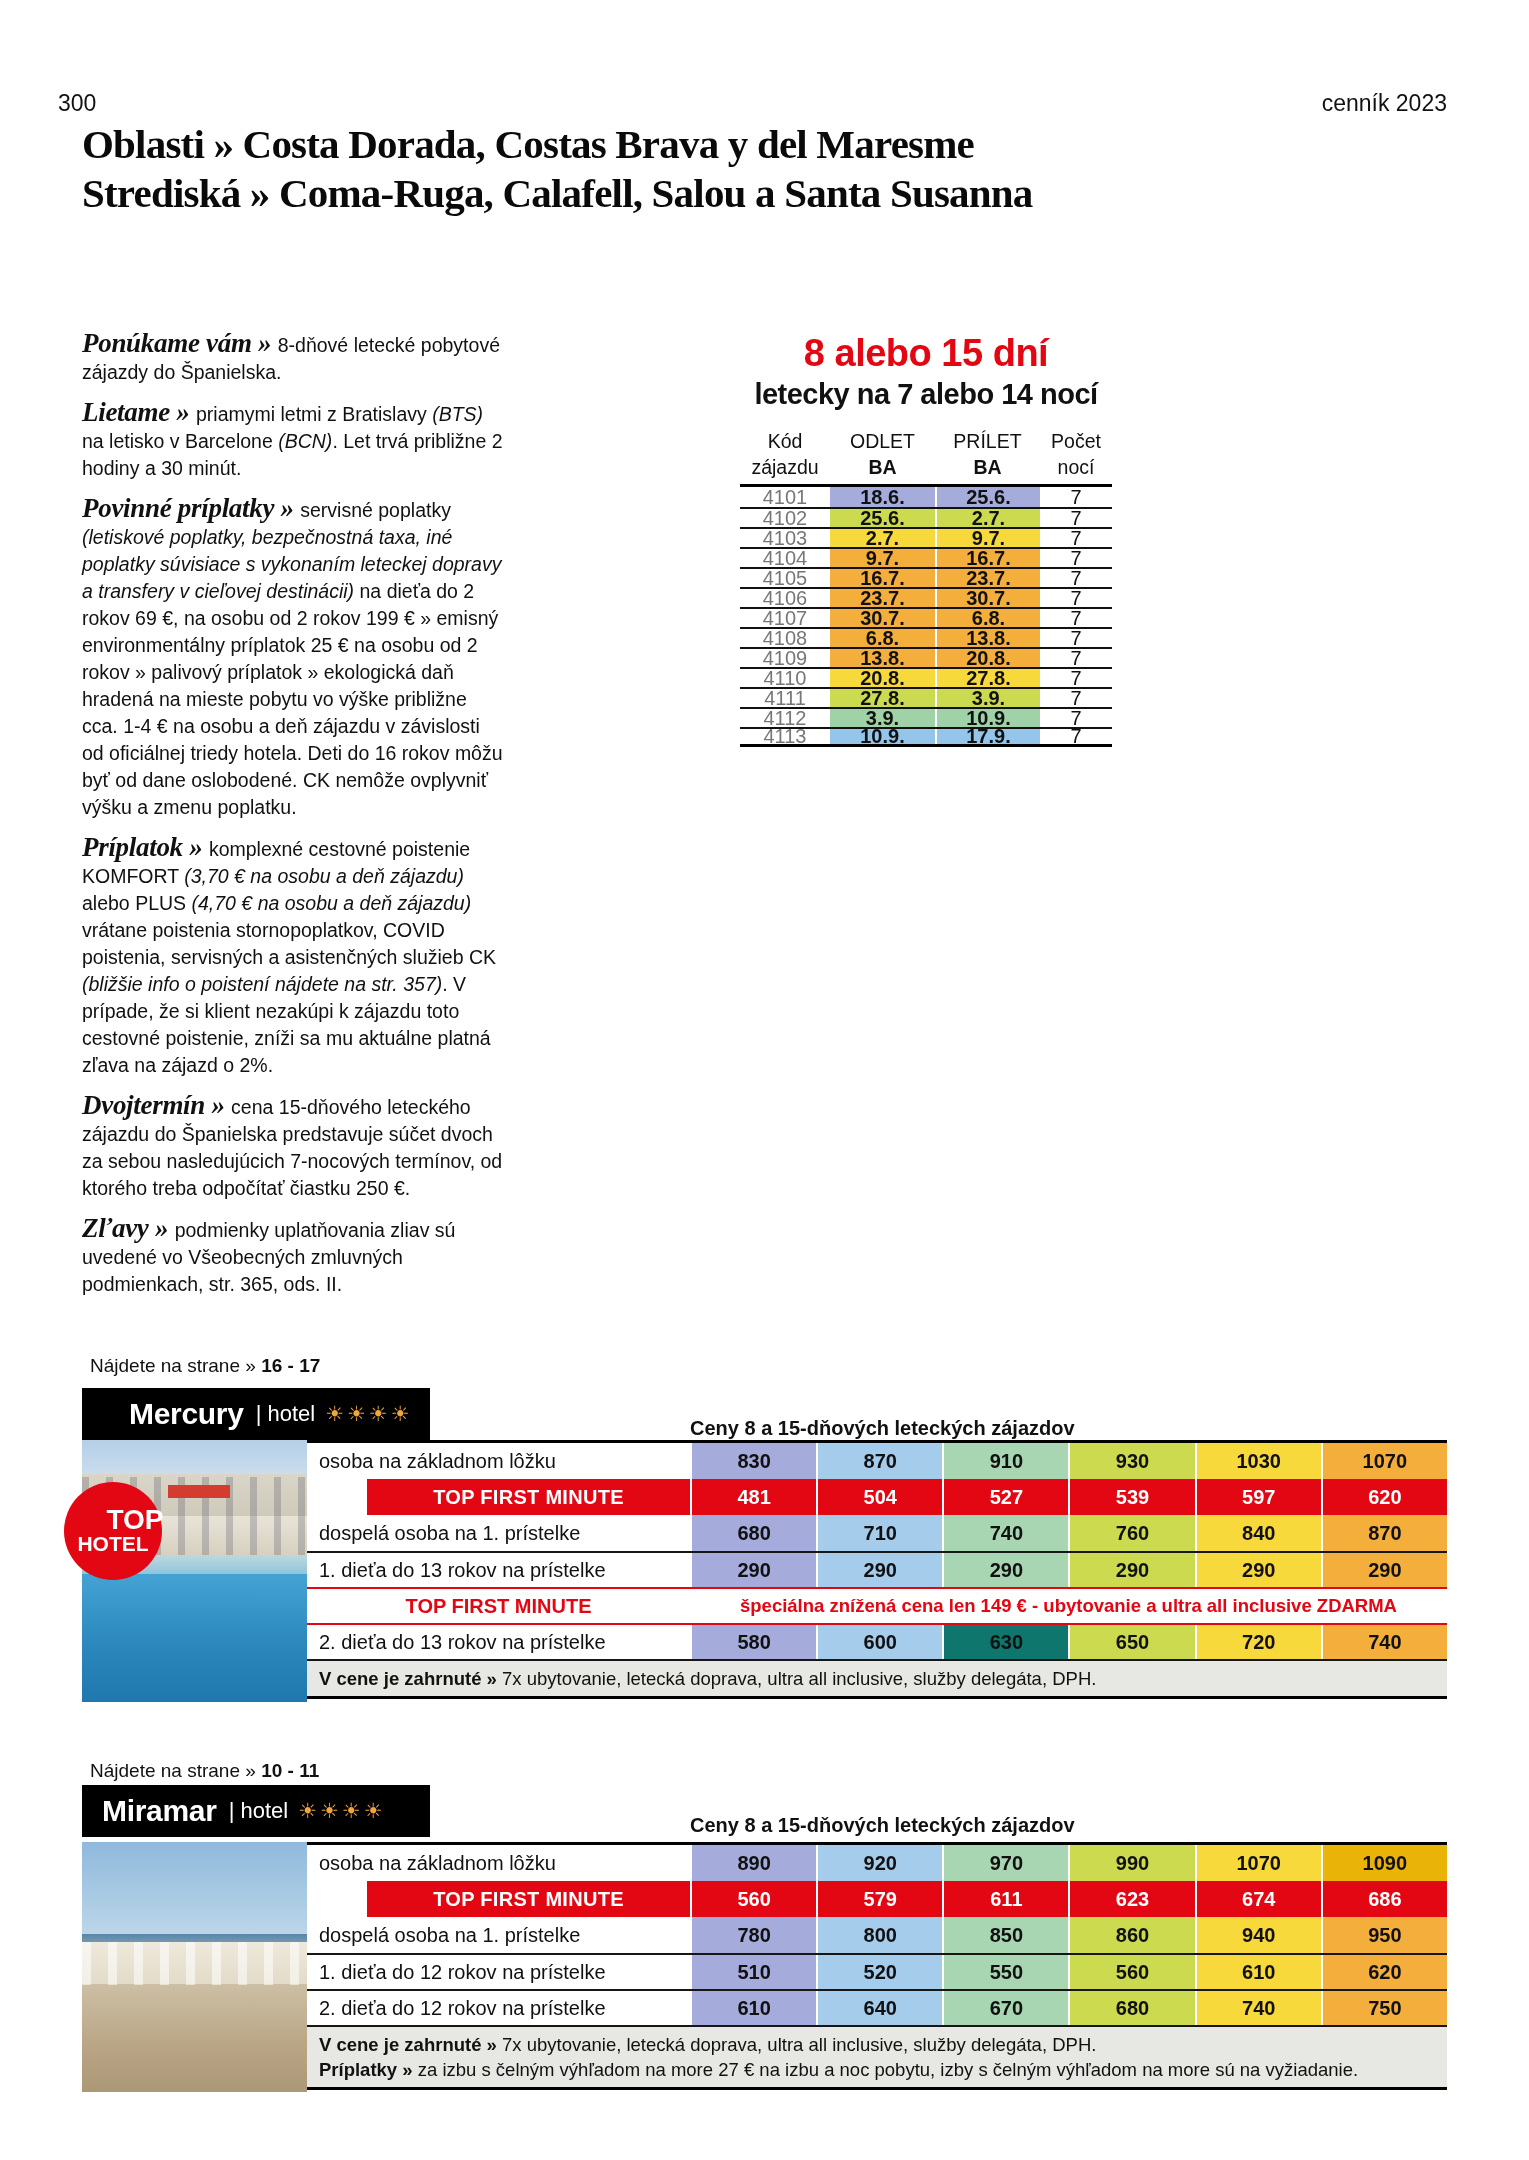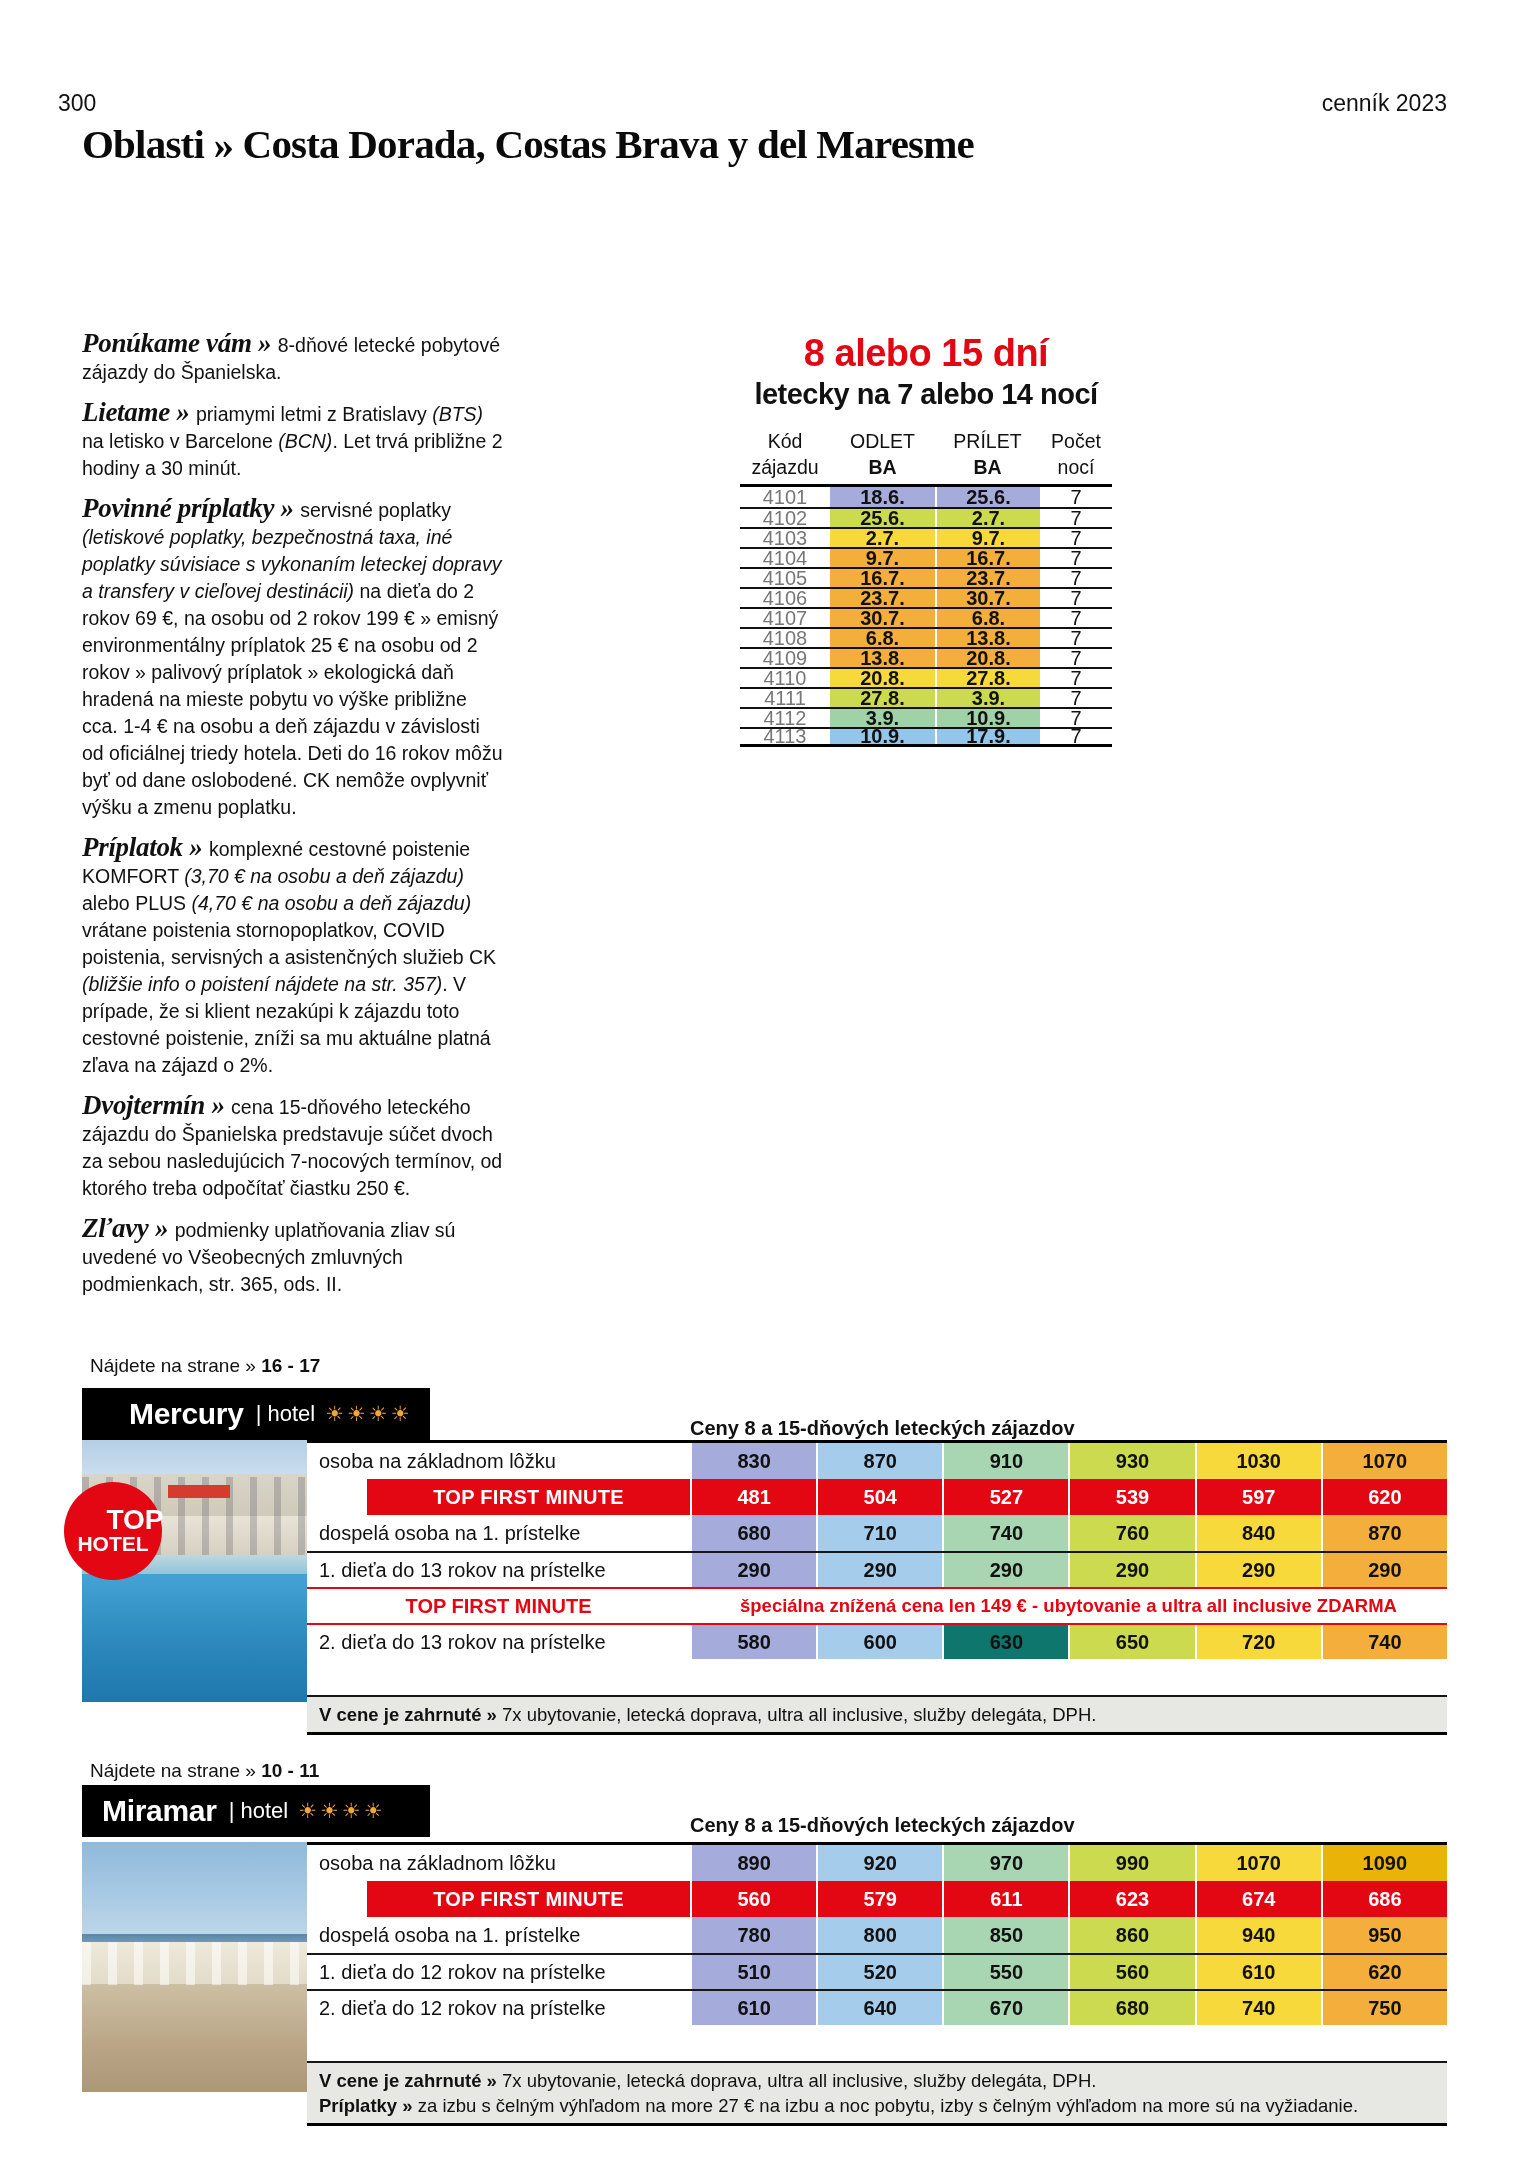--- a/index.html
+++ b/index.html
@@ -85,32 +85,33 @@
   .hcell { flex:0 0 126.16px; display:flex; align-items:center; justify-content:center;
       font-size:20px; font-weight:700; border-left:2px solid #fff; }
   .hrow.top { background:#E30613; color:#fff; }
   .hrow.top .notch { flex:0 0 60px; background:#fff; }
   .hrow.top .toplabel { flex:0 0 323px; display:flex; align-items:center; justify-content:center;
       font-size:20px; font-weight:700; letter-spacing:0.3px; }
   .hrow.special { background:#fff; color:#E30613; }
   .hrow.special .hlabel { justify-content:center; padding-left:0; font-weight:700; color:#E30613; }
   .hrow.special .stext { flex:1; display:flex; align-items:center; justify-content:center;
       font-size:18.5px; font-weight:700; }
-  .hfoot { border-top:2px solid #161616; background:#E7E8E3; padding:5px 0 5px 12px;margin-top:36px; }
+  .hfoot { border-top:2px solid #161616; background:#E7E8E3; padding:5px 0 5px 12px; }
   .hfoot .fline { font-size:18.5px; line-height:25px; }
   .hfoot .fline b { font-weight:700; }
 </style>
 </head>
 <body>
 
 <div class="abs pagenum">300</div>
 <div class="abs edition">cenník 2023</div>
 
 <div class="abs title">
   <div>Oblasti » Costa Dorada, Costas Brava y del Maresme</div>
+  <div>Strediská » Coma-Ruga, Calafell, Salou a Santa Susanna</div>
 </div>
 
 <div class="abs intro">
     <p class="para"><span class="lead">Ponúkame vám » </span><span class="seg">8-dňové letecké pobytové zájazdy do Španielska.</span></p>
     <p class="para"><span class="lead">Lietame » </span><span class="seg">priamymi letmi z Bratislavy </span><span class="seg it">(BTS)</span><span class="seg"> na letisko v Barcelone </span><span class="seg it">(BCN)</span><span class="seg">. Let trvá približne 2 hodiny a 30 minút.</span></p>
     <p class="para"><span class="lead">Povinné príplatky » </span><span class="seg">servisné poplatky </span><span class="seg it">(letiskové poplatky, bezpečnostná taxa, iné poplatky súvisiace s vykonaním leteckej dopravy a transfery v cieľovej destinácii)</span><span class="seg"> na dieťa do 2 rokov 69 €, na osobu od 2 rokov 199 € » emisný environmentálny príplatok 25 € na osobu od 2 rokov » palivový príplatok » ekologická daň hradená na mieste pobytu vo výške približne cca. 1-4 € na osobu a deň zájazdu v závislosti od oficiálnej triedy hotela. Deti do 16 rokov môžu byť od dane oslobodené. CK nemôže ovplyvniť výšku a zmenu poplatku.</span></p>
     <p class="para"><span class="lead">Príplatok » </span><span class="seg">komplexné cestovné poistenie KOMFORT </span><span class="seg it">(3,70 € na osobu a deň zájazdu)</span><span class="seg"> alebo PLUS </span><span class="seg it">(4,70 € na osobu a deň zájazdu)</span><span class="seg"> vrátane poistenia stornopoplatkov, COVID poistenia, servisných a asistenčných služieb CK </span><span class="seg it">(bližšie info o poistení nájdete na str. 357)</span><span class="seg">. V prípade, že si klient nezakúpi k zájazdu toto cestovné poistenie, zníži sa mu aktuálne platná zľava na zájazd o 2%.</span></p>
     <p class="para"><span class="lead">Dvojtermín » </span><span class="seg">cena 15-dňového leteckého zájazdu do Španielska predstavuje súčet dvoch za sebou nasledujúcich 7-nocových termínov, od ktorého treba odpočítať čiastku 250 €.</span></p>
     <p class="para"><span class="lead">Zľavy » </span><span class="seg">podmienky uplatňovania zliav sú uvedené vo Všeobecných zmluvných podmienkach, str. 365, ods. II.</span></p>
   </div>

